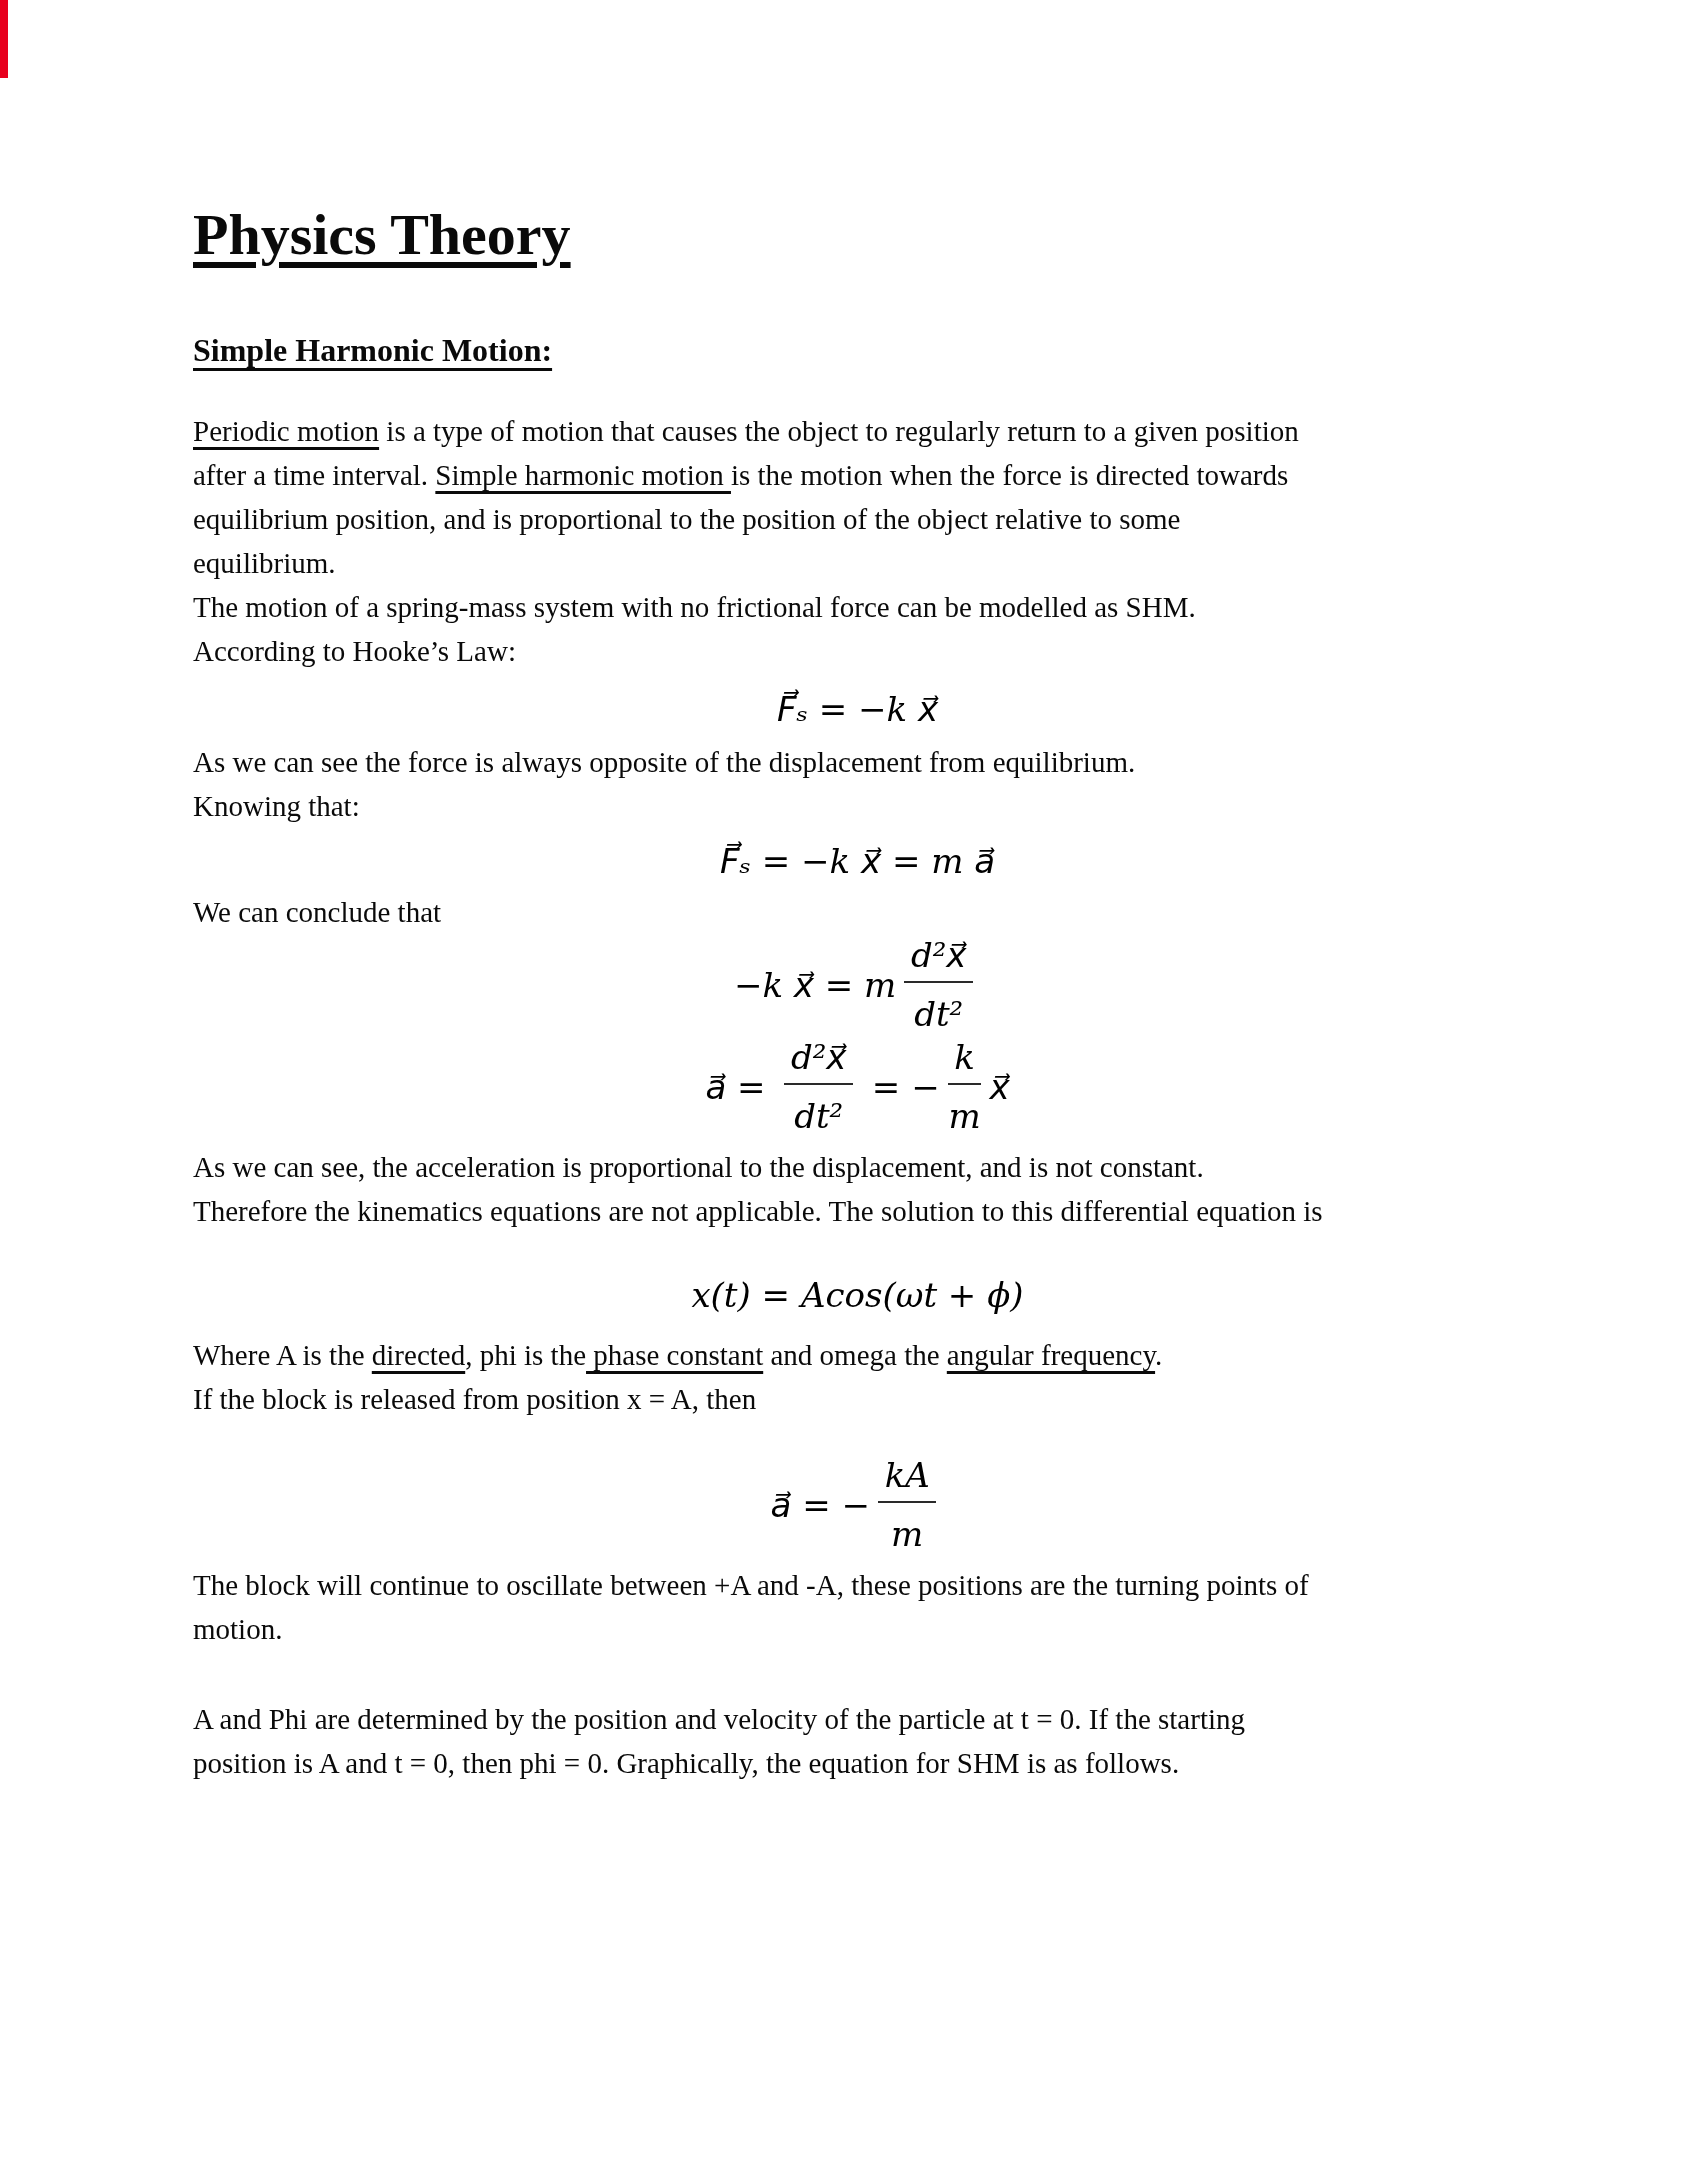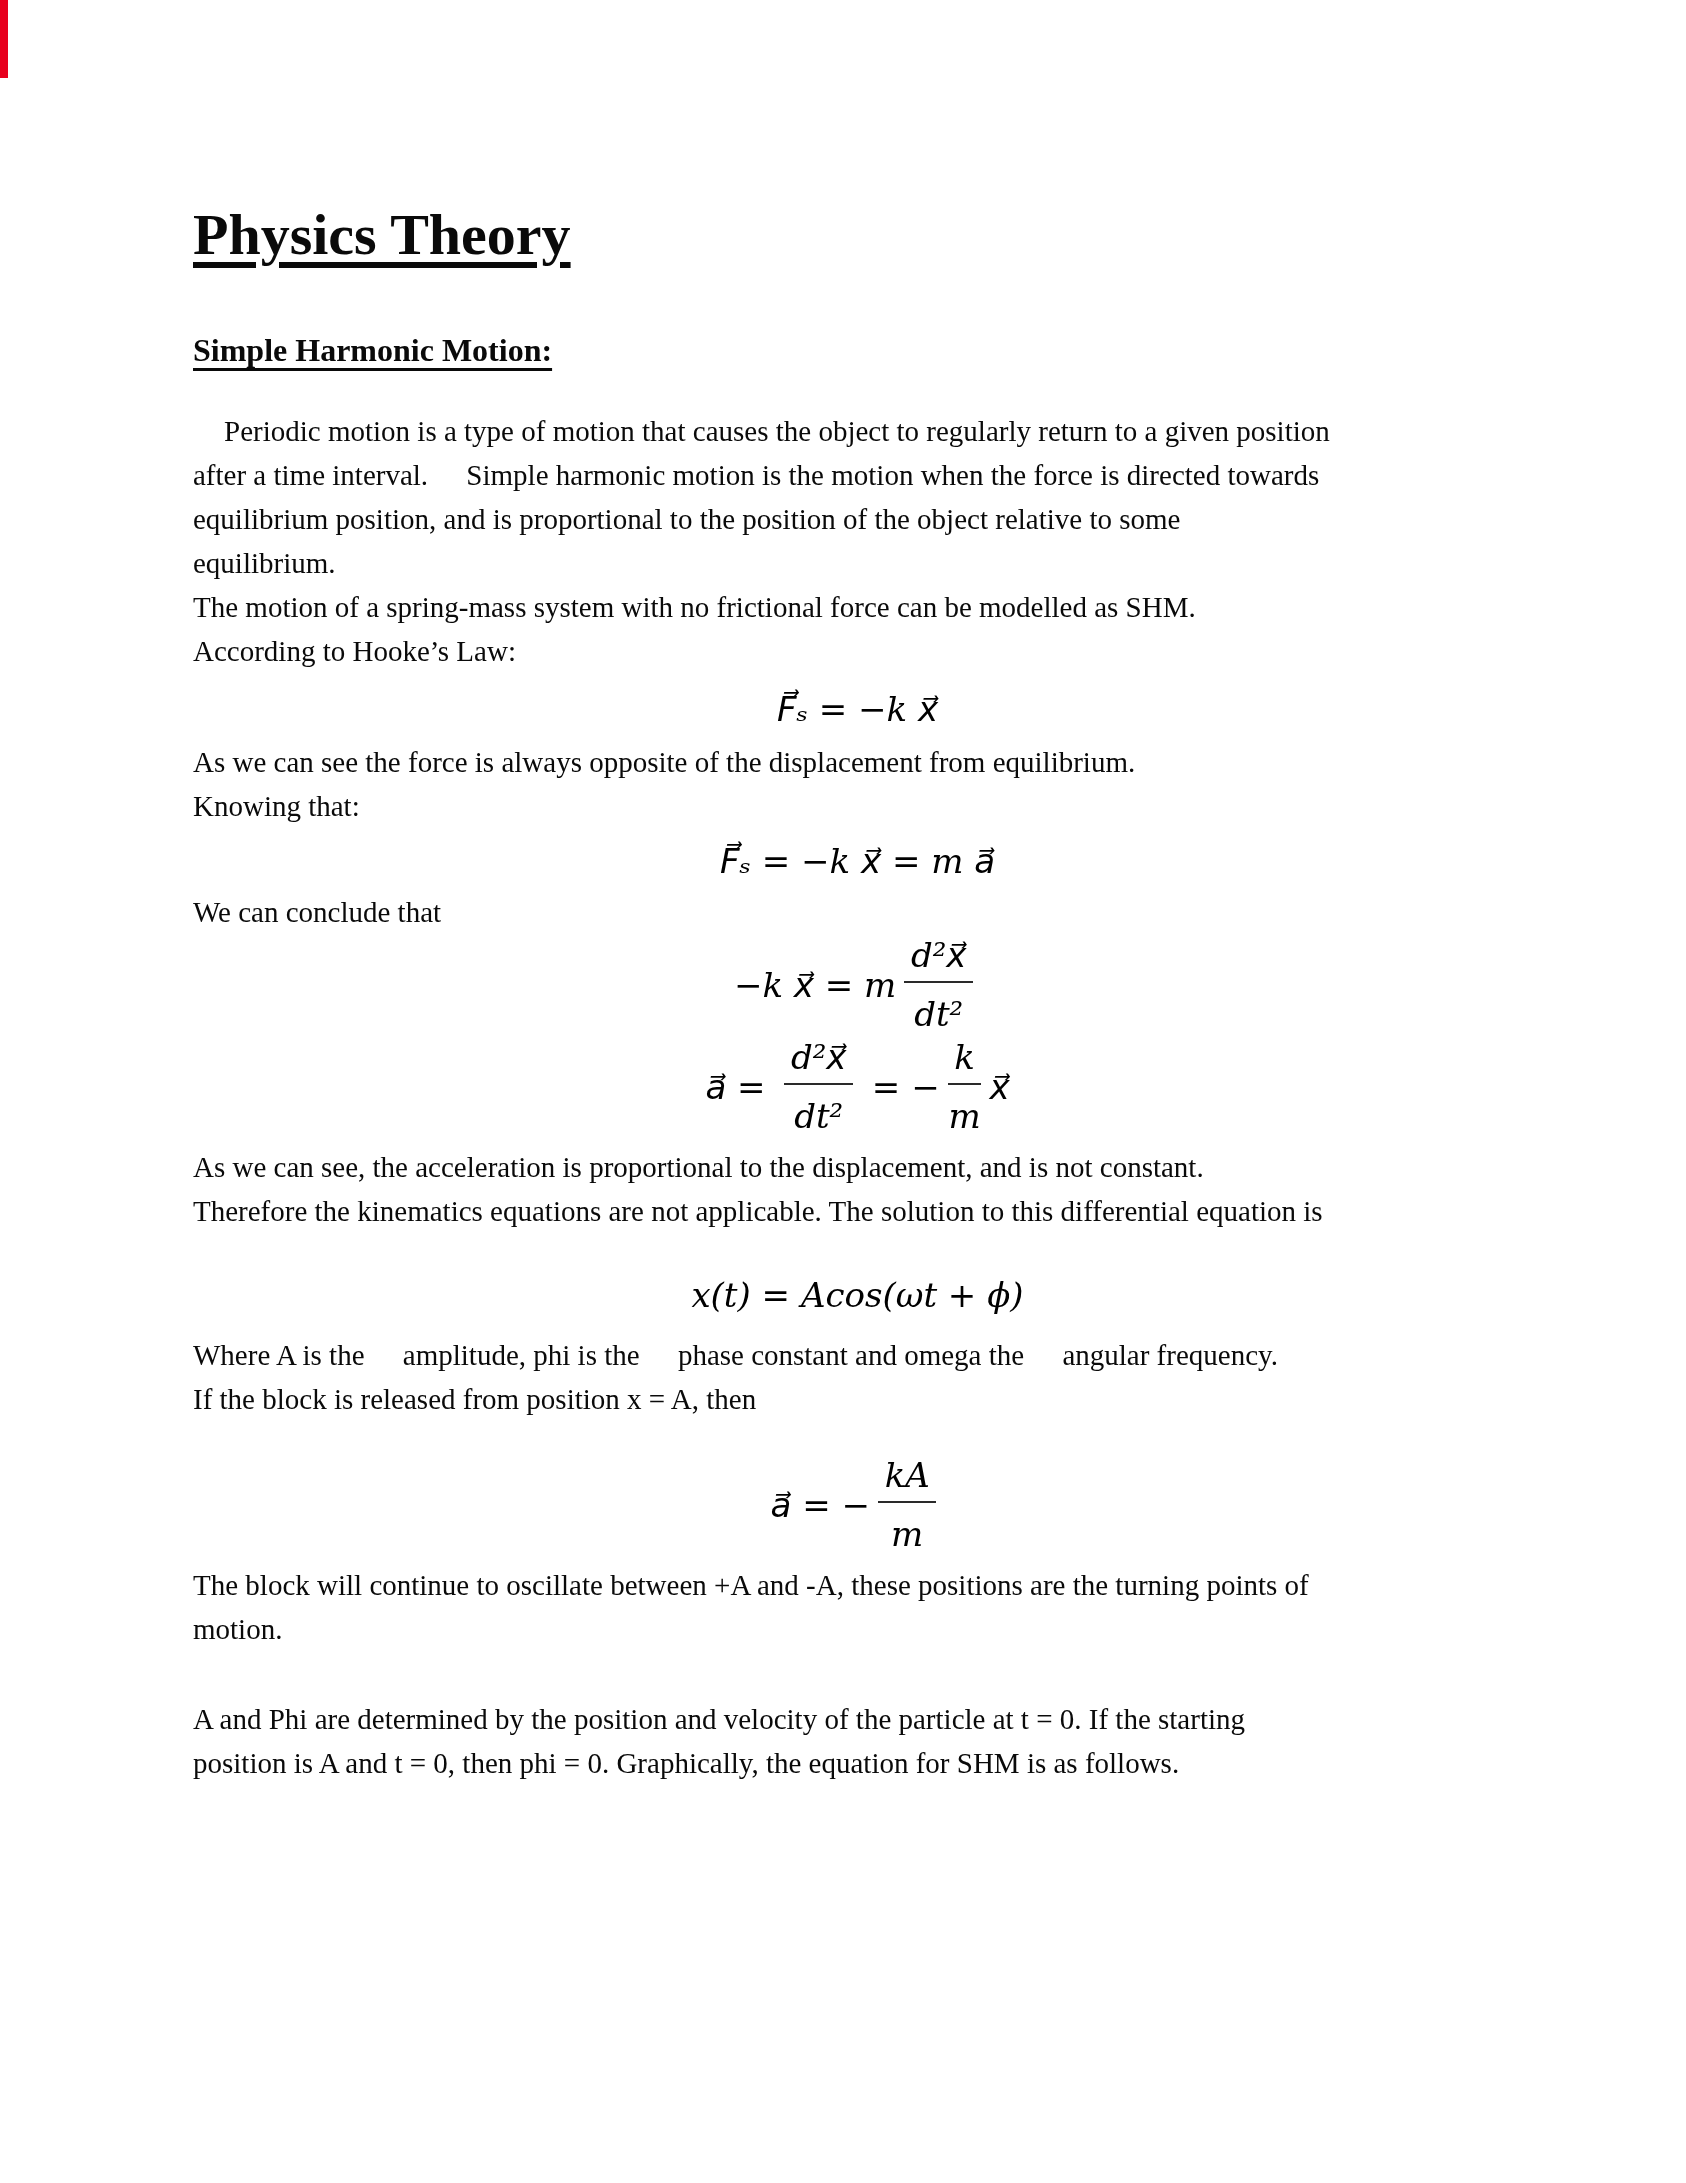--- a/index.html
+++ b/index.html
@@ -31,23 +31,23 @@
     font-size:32px;line-height:45px;font-weight:700;
     text-decoration:underline;
     text-decoration-thickness:3.3px;
     text-underline-offset:6.6px;
   }
   p.body-par{
     margin:0;
     font-size:29px;line-height:44px;
   }
   p.body-par span.u{
+    text-decoration:underline;
     text-decoration-thickness:3.3px;
     text-underline-offset:6px;
-    margin-left:31px;
   }
   .gap1{margin-top:44px;font-family:Liberation Serif, serif;}
   .equation{
     display:flex;align-items:center;justify-content:center;
     font-family:"DejaVu Serif","DejaVu Sans",serif;
     font-style:italic;
     font-size:34px;color:#000000;
   }
   .mtxt{white-space:pre;}
   .frac{
@@ -117,21 +117,21 @@
       </span>
       <span class="mtxt">x⃗</span>
     </div>
 
     <p class="body-par" id="p5"><span>As we can see, the acceleration is proportional to the displacement, and is not constant.</span><br><span>Therefore the kinematics equations are not applicable. The solution to this differential equation is</span></p>
 
     <div class="equation" id="eq5">
       <span class="mtxt">x(t) = Acos(ωt + ϕ)</span>
     </div>
 
-    <p class="body-par" id="p6"><span>Where A is the </span><span class="u">amplitude</span><span>, phi is the</span><span class="u"> phase constant</span><span> and omega the </span><span class="u">angular frequency</span><span>.</span><br><span>If the block is released from position x = A, then</span></p>
+    <p class="body-par" id="p6"><span>Where A is the </span><span class="u">directed</span><span>, phi is the</span><span class="u"> phase constant</span><span> and omega the </span><span class="u">angular frequency</span><span>.</span><br><span>If the block is released from position x = A, then</span></p>
 
     <div class="equation" id="eq6">
       <span class="mtxt">a⃗ = −</span>
       <span class="frac">
         <span class="num">kA</span>
         <span class="den">m</span>
       </span>
     </div>
 
     <p class="body-par" id="p7"><span>The block will continue to oscillate between +A and -A, these positions are the turning points of</span><br><span>motion.</span></p>

